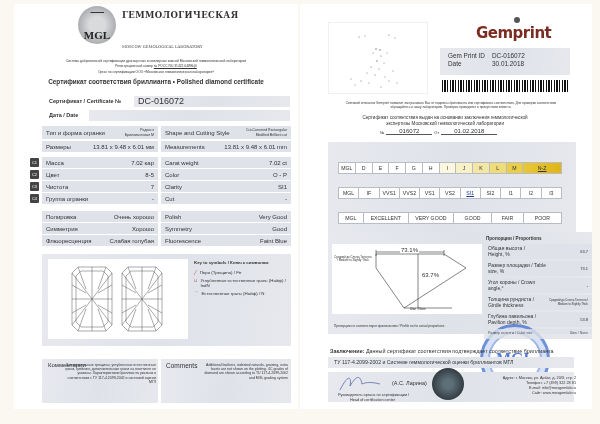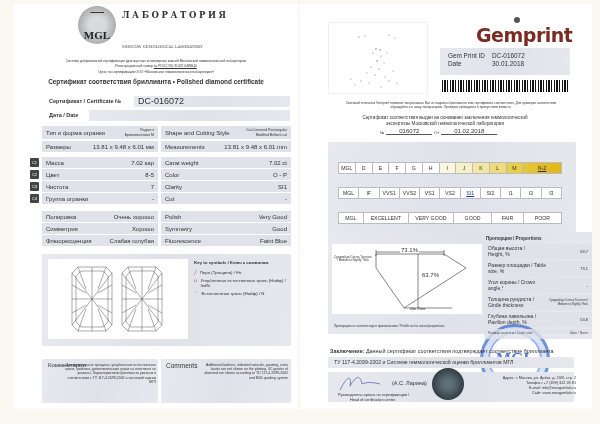--- a/index.html
+++ b/index.html
@@ -21,21 +21,21 @@
 </head>
 <body>
 
 <div id="left" class="sheet">
 
   <div style="position:absolute;left:64px;top:2px;width:38px;height:38px;border-radius:50%;background:radial-gradient(circle,#d9dadc 30%,#8a8c90 100%);display:flex;align-items:flex-end;justify-content:center;">
     <span style="position:absolute;top:6px;left:12px;width:14px;height:14px;border-top:1px solid #333;border-left:1px solid transparent;"></span>
     <span style="font-family:'Liberation Serif',serif;font-size:11px;color:#222;font-weight:bold;margin-bottom:3px;">MGL</span>
   </div>
   <div style="position:absolute;left:108px;top:6px;font-family:'DejaVu Serif',serif;font-size:8.5px;letter-spacing:2.6px;line-height:10px;color:#333;font-weight:bold;">
-    <div>ЛАБОРАТОРИЯ</div>
+    <div style="letter-spacing:0.4px;">ГЕММОЛОГИЧЕСКАЯ</div>
   </div>
   <div style="position:absolute;left:108px;top:40px;font-family:'DejaVu Serif',serif;font-size:3.8px;color:#444;">MOSCOW GEMOLOGICAL LABORATORY</div>
   <div class="tiny" style="position:absolute;left:0;width:284px;top:55px;text-align:center;font-size:3.3px;">Система добровольной сертификации драгоценных и ювелирных камней Московской геммологической лаборатории</div>
   <div style="position:absolute;left:0;width:284px;top:60px;text-align:center;font-size:3.3px;">
     <span>Регистрационный номер</span>
     <span style="text-decoration:underline;">№ РОСС RU.31422.04ИБЦ0</span>
   </div>
   <div style="position:absolute;left:0;width:284px;top:66px;text-align:center;font-size:3.3px;">Орган по сертификации ООО «Московская геммологическая лаборатория»</div>
   <div style="position:absolute;left:0;width:284px;top:74px;text-align:center;font-size:6.4px;font-weight:bold;color:#333;">Сертификат соответствия бриллианта • Polished diamond certificate</div>
 
@@ -215,21 +215,21 @@
           <circle cx="32" cy="58" r="0.6"></circle>
           <circle cx="40" cy="60" r="0.5"></circle>
           <circle cx="60" cy="58" r="0.6"></circle>
         <circle cx="68" cy="60" r="0.5"></circle>
           <circle cx="52" cy="64" r="0.5"></circle>
           <circle cx="26" cy="62" r="0.5"></circle>
           <circle cx="64" cy="48" r="0.5"></circle>
       </g>
     </svg>
   </div>
-  <div style="position:absolute;left:176px;top:20px;font-size:19px;font-weight:bold;color:#7a2c22;font-family:'DejaVu Sans',sans-serif;letter-spacing:-0.5px;">Gemprint</div>
+  <div style="position:absolute;left:176px;top:20px;font-size:15px;font-weight:bold;color:#7a2c22;font-family:'DejaVu Sans',sans-serif;letter-spacing:-0.5px;">Gemprint</div>
   <div style="position:absolute;left:214px;top:13px;width:6px;height:6px;border-radius:50%;background:#555;"></div>
   <div class="band" style="left:140px;top:44px;width:130px;height:27px;"></div>
   <div style="position:absolute;left:148px;top:48px;font-size:6.4px;line-height:8px;color:#333;">
     <div><span style="display:inline-block;width:44px;">Gem Print  ID</span><span>DC-016072</span></div>
     <div><span style="display:inline-block;width:44px;">Date</span><span>30.01.2018</span></div>
   </div>
   <div style="position:absolute;left:142px;top:76px;width:126px;height:12px;background:repeating-linear-gradient(90deg,#111 0 1px,#fff 1px 2px,#111 2px 4px,#fff 4px 5px,#111 5px 6px,#fff 6px 8px);"></div>
   <div class="tiny" style="position:absolute;left:40px;top:97px;width:222px;text-align:center;font-size:3.2px;">Световой отпечаток Gemprint позволит застраховать Вас от подмены бриллианта или сертификата соответствия. Для проверки соответствия обращайтесь в нашу лабораторию. Проверка проводится в присутствии клиента.</div>
 
   <div style="position:absolute;left:60px;top:111px;width:170px;text-align:center;font-size:4.6px;line-height:5.6px;">Сертификат соответствия выдан на основании заключения геммологической экспертизы Московской геммологической лаборатории</div>

